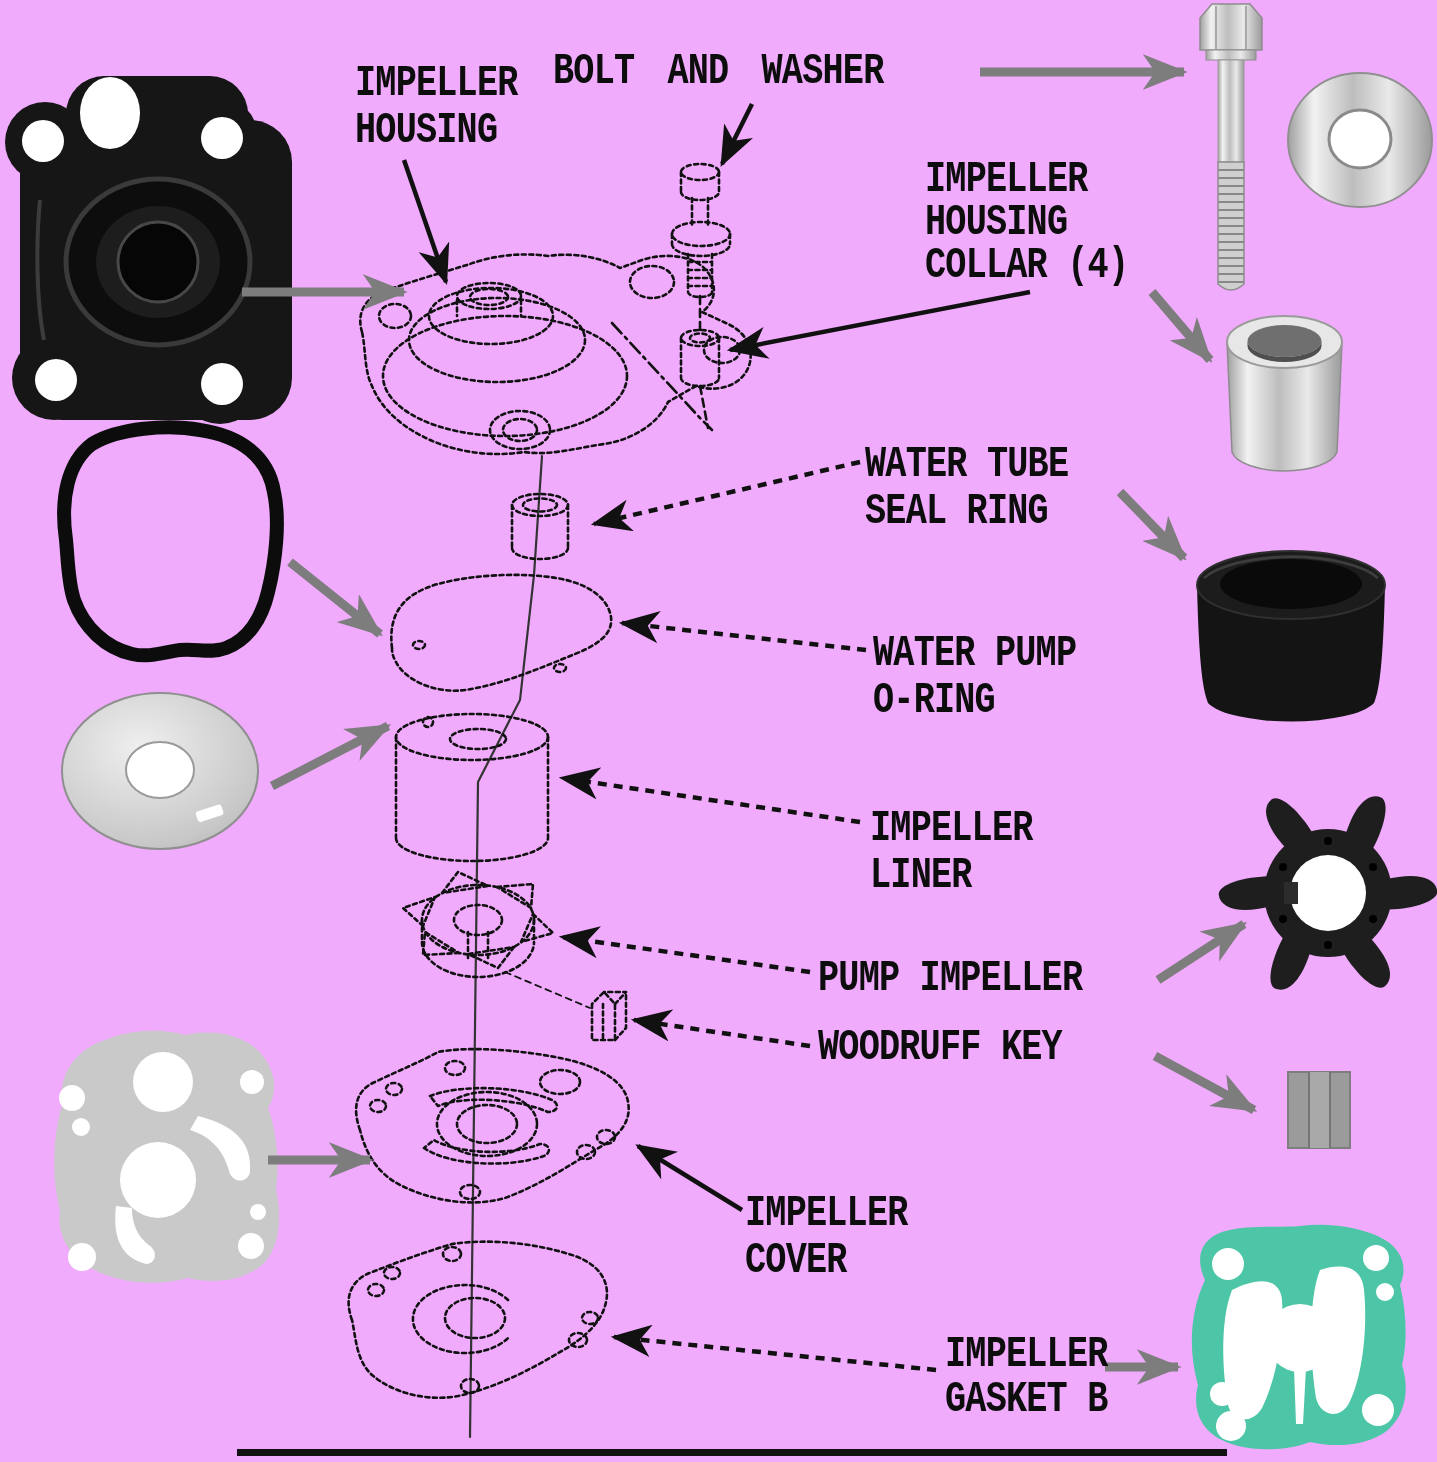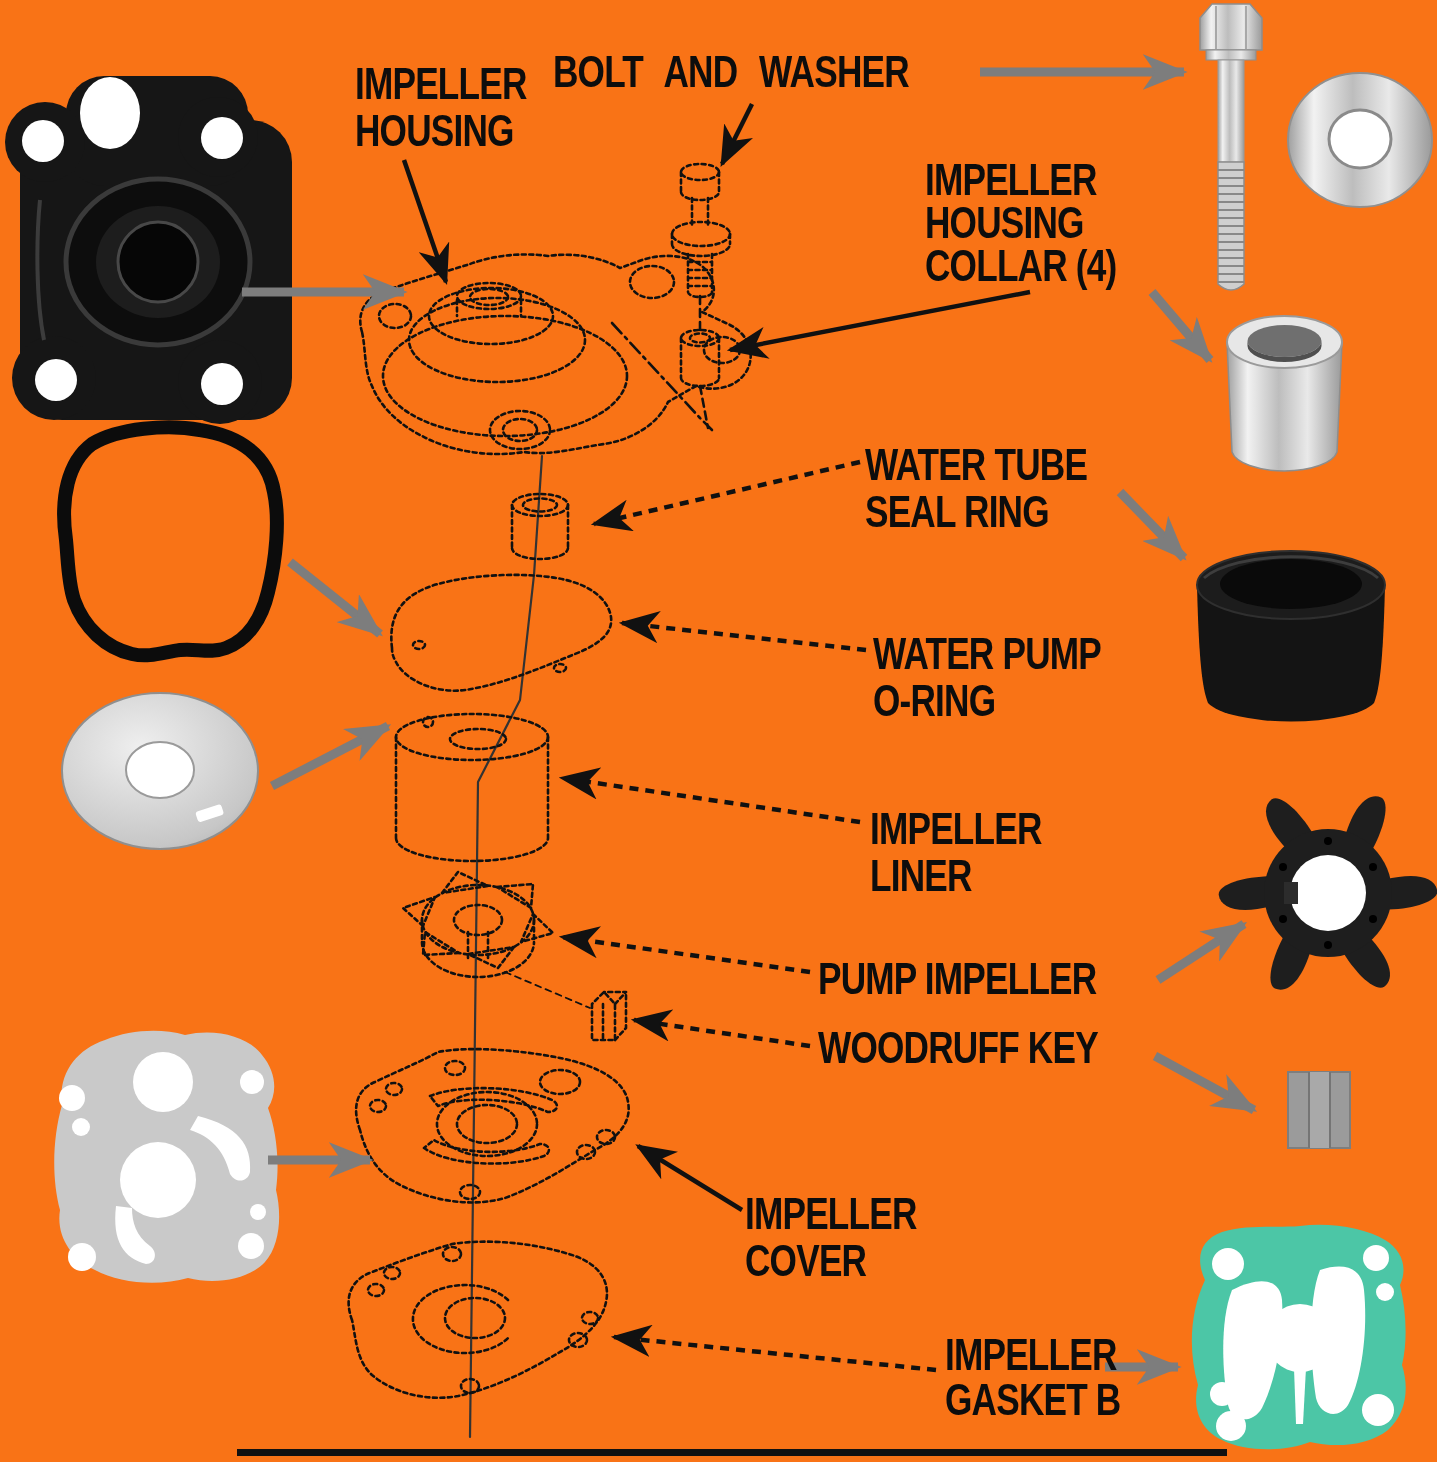--- a/index.html
+++ b/index.html
@@ -1,17 +1,17 @@
 <!DOCTYPE html>
 <html><head>
 <meta charset="utf-8">
 <style>
   html,body{margin:0;padding:0;background:#ffffff;}
-  #page{position:relative;width:1437px;height:1462px;background:#f97316;overflow:hidden;
-        font-family:Liberation Sans, sans-serif;}
+  #page{position:relative;width:1437px;height:1462px;background:#f0abfc;overflow:hidden;
+        font-family:Liberation Mono, monospace;}
   #art{position:absolute;left:0;top:0;}
   .lbl{position:absolute;color:#0d0d0d;font-weight:700;font-size:44px;line-height:47px;
        letter-spacing:-1px;transform:scaleX(0.8);transform-origin:0 0;white-space:nowrap;}
   .lbl.wide{word-spacing:16px;}
   .lbl div{white-space:nowrap;}
 </style>
 </head>
 <body>
 
 <div id="page">

